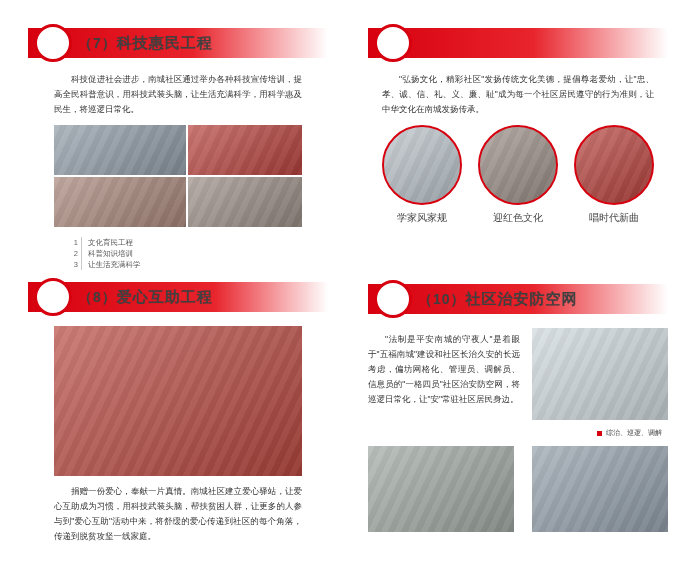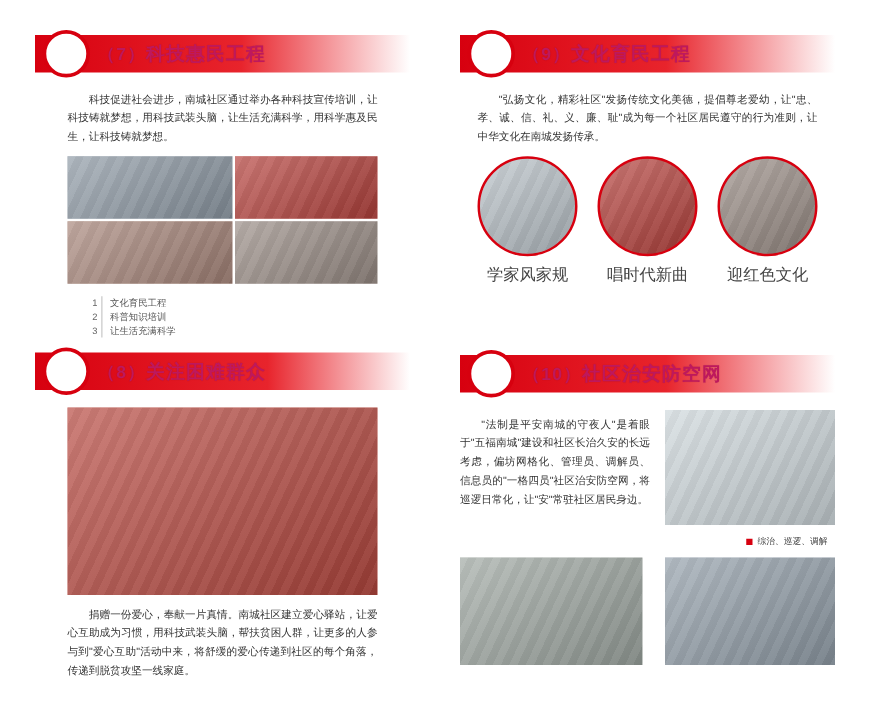--- a/index.html
+++ b/index.html
@@ -55,21 +55,21 @@
     background: #ffffff;
     border: 3px solid #d7000f;
     box-sizing: border-box;
   }
   .sec-head .title {
     position: absolute;
     left: 50px;
     top: 2px;
     font-size: 15px;
     font-weight: bold;
-    color: #be185d;
+    color: #404040;
     letter-spacing: 1px;
     line-height: 26px;
     white-space: nowrap;
     text-shadow: 0 0 1px rgba(0,0,0,.15);
   }
   .sec-head .title .num {
     font-size: 14px;
   }
 
   
@@ -156,21 +156,21 @@
     width: 80px;
     height: 80px;
     border-radius: 50%;
     margin: 0 auto;
     border: 2px solid #d7000f;
     box-sizing: border-box;
     overflow: hidden;
     position: relative;
   }
   .circle-cap {
-    font-size: 13px;
+    font-size: 10px;
     color: #444;
     margin-top: 6px;
     white-space: nowrap;
     text-align: center;
   }
 
   
   .sec10-body { position: relative; width: 300px; height: 210px; }
   .sec10-text {
     position: absolute;
@@ -226,21 +226,21 @@
 
     <div style="position:absolute; left:0; top:28px; width:300px;">
       <div class="sec-head">
         <div class="bar"></div>
         <div class="badge"></div>
         <div class="title">
           <span class="num">（7）</span><span>科技惠民工程</span>
         </div>
       </div>
       <div style="padding:0 26px 0 26px;">
-        <p class="para">科技促进社会进步，南城社区通过举办各种科技宣传培训，让科技铸就梦想，用科技武装头脑，让生活充满科学，用科学惠及民生，让科技铸就梦想。</p>
+        <p class="para">科技促进社会进步，南城社区通过举办各种科技宣传培训，提高全民科普意识，用科技武装头脑，让生活充满科学，用科学惠及民生，将巡逻日常化。</p>
       </div>
       <div class="grid7">
         <div class="ph crowd p1"></div>
         <div class="ph red p2"></div>
         <div class="ph warm p3"></div>
         <div class="ph hall p4"></div>
       </div>
       <div class="cap-list">
         <div class="cap-nums">
           <div>1</div>
@@ -253,56 +253,53 @@
           <div>让生活充满科学</div>
         </div>
       </div>
     </div>
 
     <div style="position:absolute; left:0; top:282px; width:300px;">
       <div class="sec-head">
         <div class="bar short"></div>
         <div class="badge"></div>
         <div class="title">
-          <span class="num">（8）</span><span>关注困难群众</span>
+          <span class="num">（8）</span><span>爱心互助工程</span>
         </div>
       </div>
       <div class="ph shop bigphoto"></div>
       <div style="padding:0 26px 0 26px;">
         <p class="para">捐赠一份爱心，奉献一片真情。南城社区建立爱心驿站，让爱心互助成为习惯，用科技武装头脑，帮扶贫困人群，让更多的人参与到"爱心互助"活动中来，将舒缓的爱心传递到社区的每个角落，传递到脱贫攻坚一线家庭。</p>
       </div>
     </div>
 
   </div>
 
   <div class="col col-right">
 
     <div style="position:absolute; left:0; top:28px; width:300px;">
       <div class="sec-head">
         <div class="bar"></div>
         <div class="badge"></div>
-        <div class="title">
-          <span class="num">（9）</span><span>文化育民工程</span>
-        </div>
       </div>
       <div style="padding:0 14px 0 14px;">
         <p class="para">"弘扬文化，精彩社区"发扬传统文化美德，提倡尊老爱幼，让"忠、孝、诚、信、礼、义、廉、耻"成为每一个社区居民遵守的行为准则，让中华文化在南城发扬传承。</p>
       </div>
       <div class="circles">
         <div class="circle-item">
           <div class="circle ph"></div>
           <div class="circle-cap">学家风家规</div>
         </div>
         <div class="circle-item">
+          <div class="circle ph hall"></div>
+          <div class="circle-cap">迎红色文化</div>
+        </div>
+        <div class="circle-item">
           <div class="circle ph red"></div>
           <div class="circle-cap">唱时代新曲</div>
-        </div>
-        <div class="circle-item">
-          <div class="circle ph hall"></div>
-          <div class="circle-cap">迎红色文化</div>
         </div>
       </div>
     </div>
 
     <div style="position:absolute; left:0; top:284px; width:300px;">
       <div class="sec-head">
         <div class="bar"></div>
         <div class="badge"></div>
         <div class="title">
           <span class="num">（10）</span><span>社区治安防空网</span>

